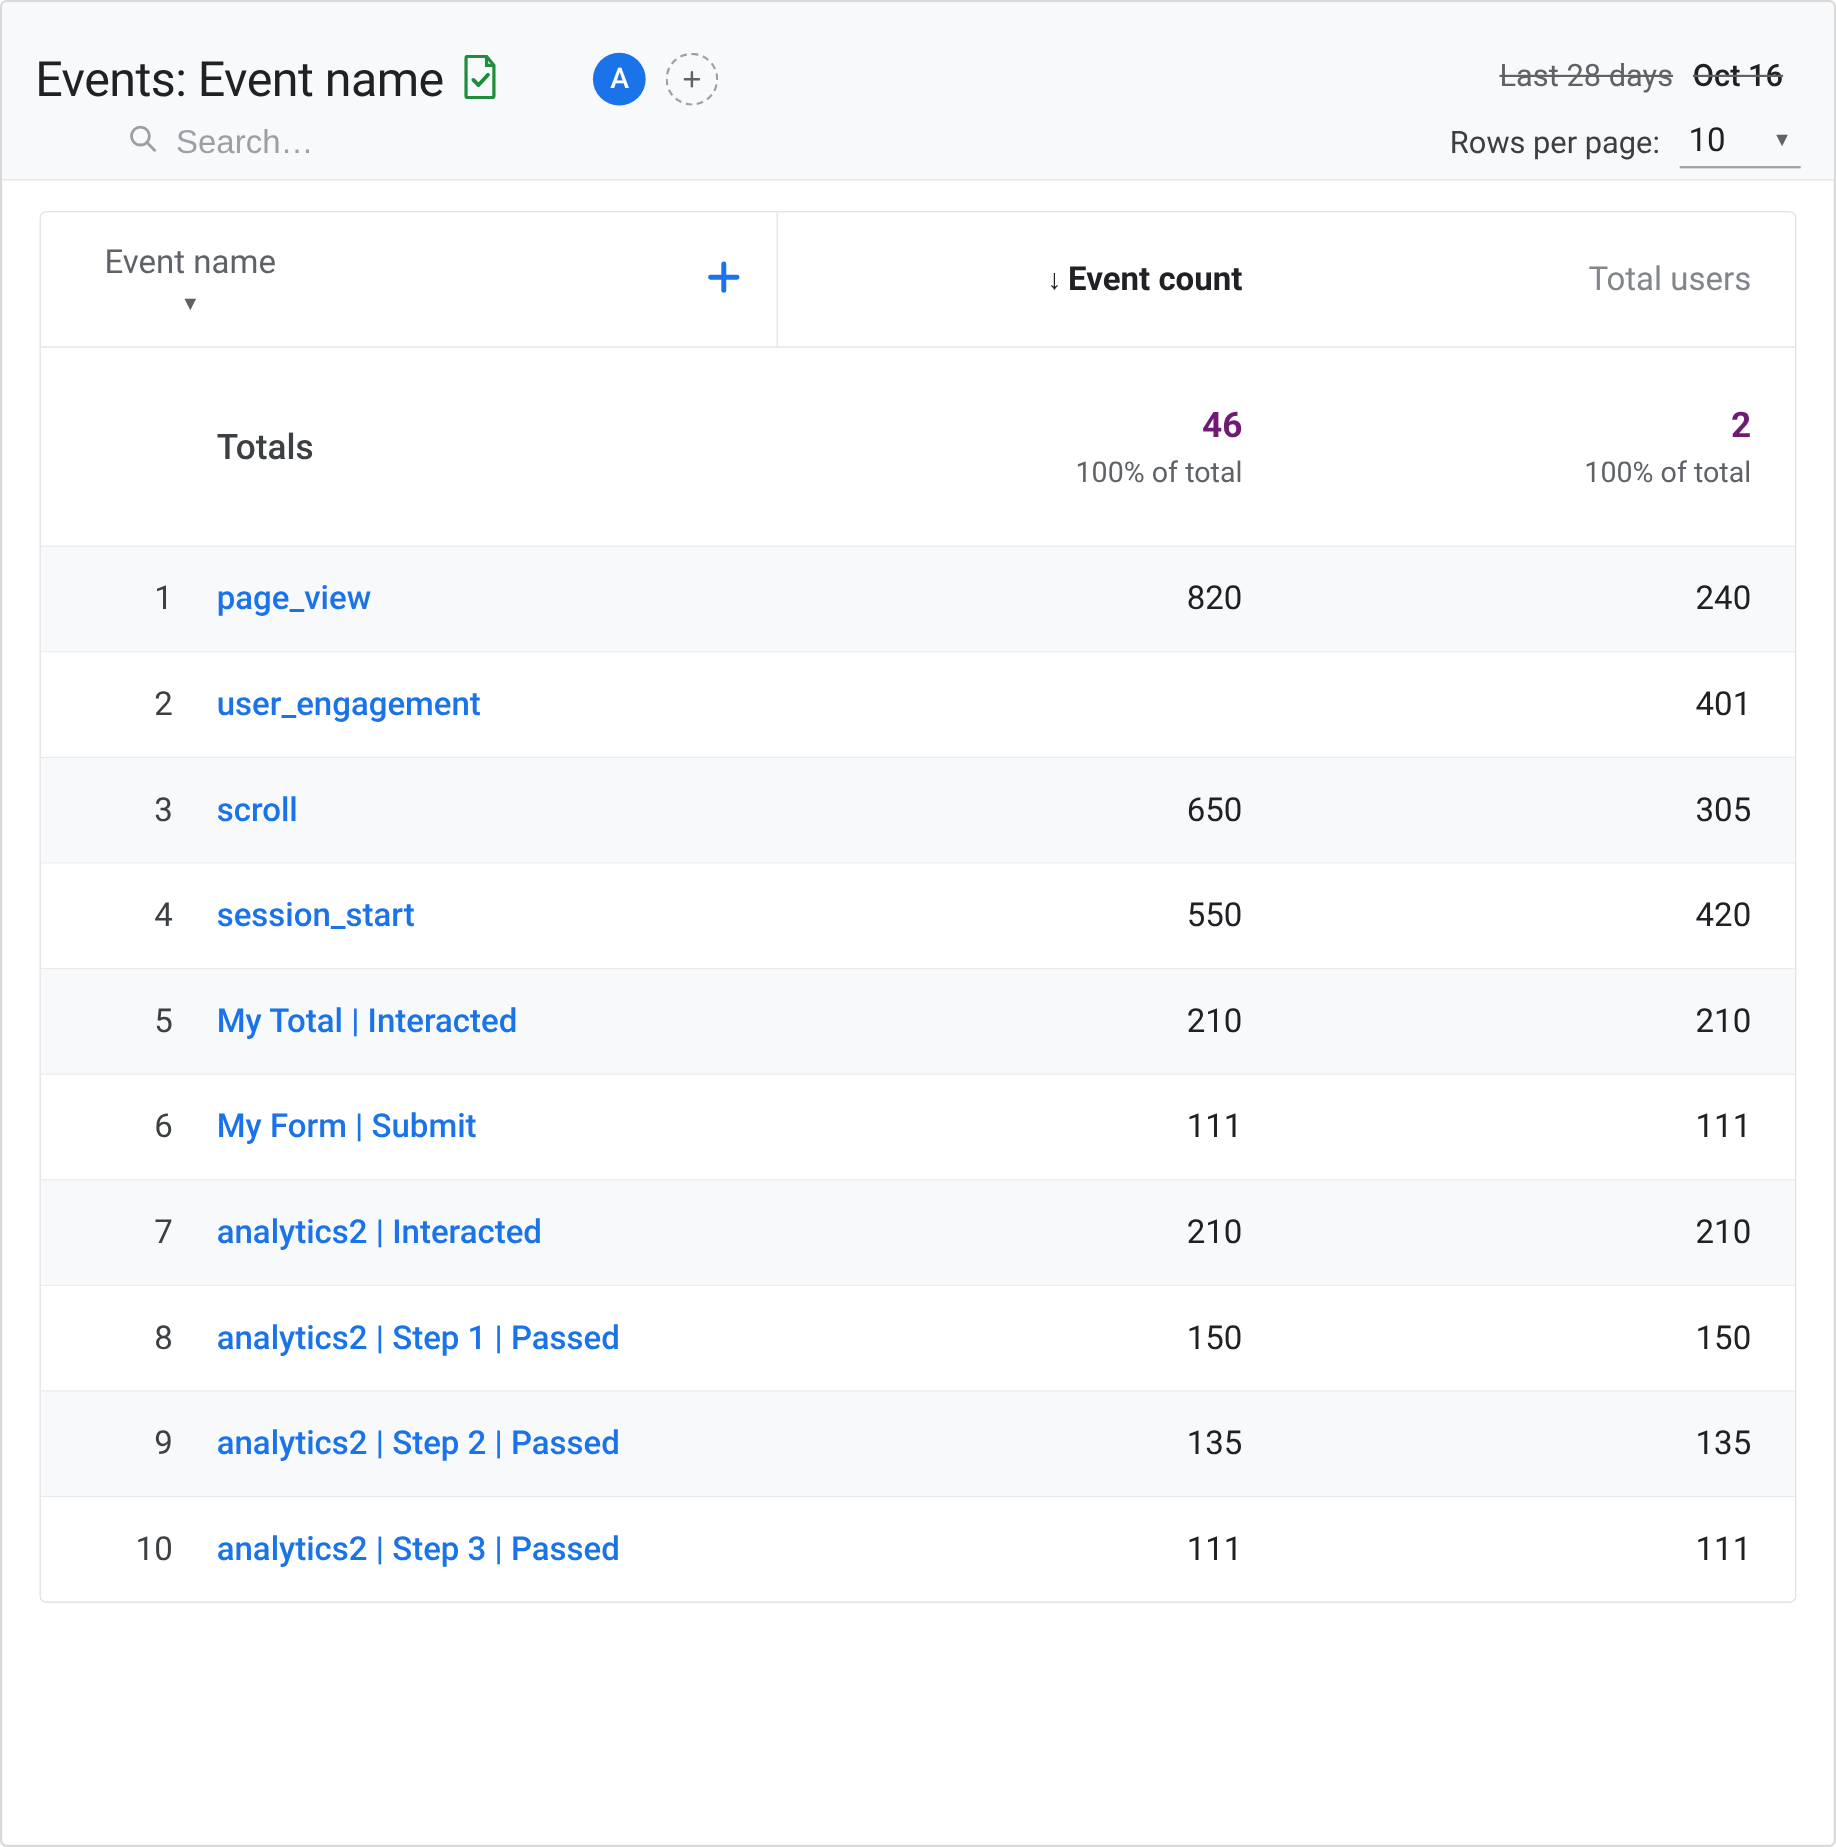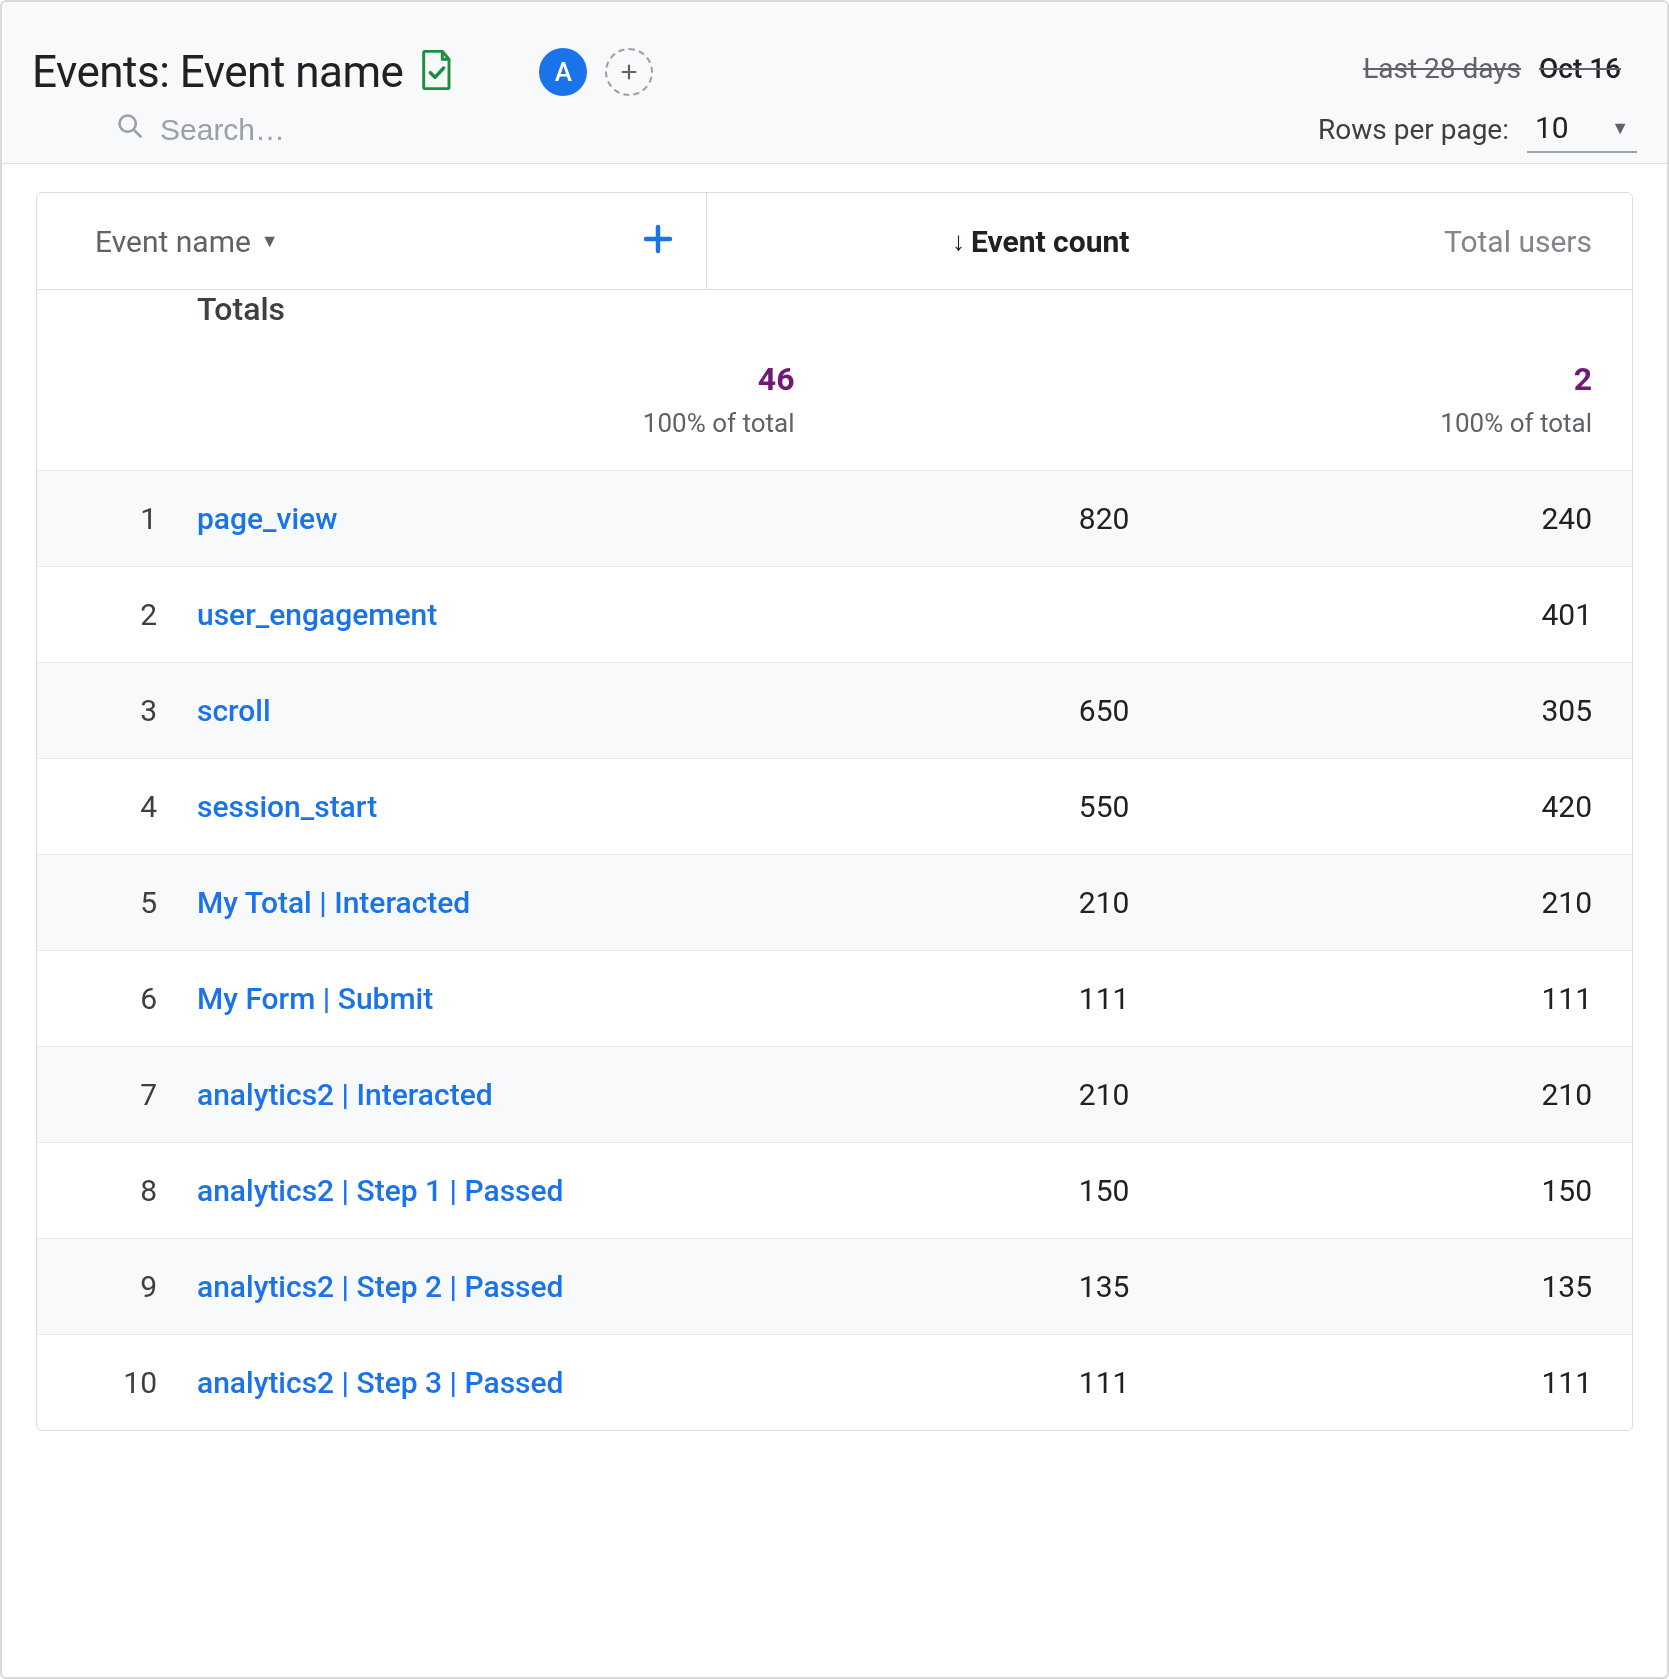--- a/index.html
+++ b/index.html
@@ -21,31 +21,31 @@
   .search-box { display: flex; align-items: center; gap: 16px; color: #9aa0a6; font-size: 30px; padding-left: 84px; }
   .search-box input { border: none; background: transparent; font-size: 30px; color: #5f6368; outline: none; width: 300px; }
   .search-box input::placeholder { color: #9aa0a6; }
   .rpp { display: flex; align-items: center; gap: 18px; font-size: 28px; color: #3c4043; }
   .rpp-select { display: flex; align-items: center; gap: 18px; border-bottom: 2px solid #9aa0a6; padding: 4px 8px 6px 8px; min-width: 110px; justify-content: space-between; font-size: 30px; color: #202124; cursor: pointer; }
 
   
   .card { margin: 28px 34px 34px 34px; border: 1px solid #dadce0; border-radius: 6px; background: #fff; overflow: hidden; }
   .col-head { display: flex; border-bottom: 1px solid #dadce0; }
   .dim-col { width: 42%; display: flex; align-items: center; justify-content: space-between; padding: 28px 30px 28px 58px; border-right: 1px solid #dadce0; }
-  .dim-label { display: flex; align-items: center; gap: 10px; font-size: 30px; color: #5f6368; cursor: pointer; }
+  .dim-label { display: flex; align-items: center; gap: 10px; font-size: 30px; color: #5f6368; cursor: pointer; flex-direction: column; }
   .plus-btn { color: #1a73e8; cursor: pointer; }
   .plus-btn svg { width: 36px; height: 36px; }
   .metrics-head { flex: 1; display: flex; }
   .metric { flex: 1; display: flex; align-items: center; justify-content: flex-end; padding: 28px 40px 28px 20px; font-size: 30px; cursor: pointer; }
   .metric.active { font-weight: 700; color: #202124; }
   .metric.inactive { color: #80868b; }
   .sort-arrow { margin-right: 6px; font-size: 26px; }
 
   
-  .totals-row { display: flex; min-height: 180px; flex-direction: column; }
+  .totals-row { display: flex; min-height: 180px; }
   .totals-label { width: 42%; display: flex; align-items: center; padding-left: 160px; font-size: 32px; font-weight: 500; color: #3c4043; }
   .totals-metrics { flex: 1; display: flex; }
   .tot-cell { flex: 1; display: flex; flex-direction: column; align-items: flex-end; justify-content: center; padding-right: 40px; gap: 10px; }
   .tot-val { font-size: 32px; font-weight: 700; color: #701a75; }
   .tot-pct { font-size: 26px; color: #5f6368; }
 
   
   .rows { }
   .row { display: flex; align-items: center; height: 96px; border-top: 1px solid #e8eaed; }
   .row:nth-child(odd) { background: #f8f9fa; }

